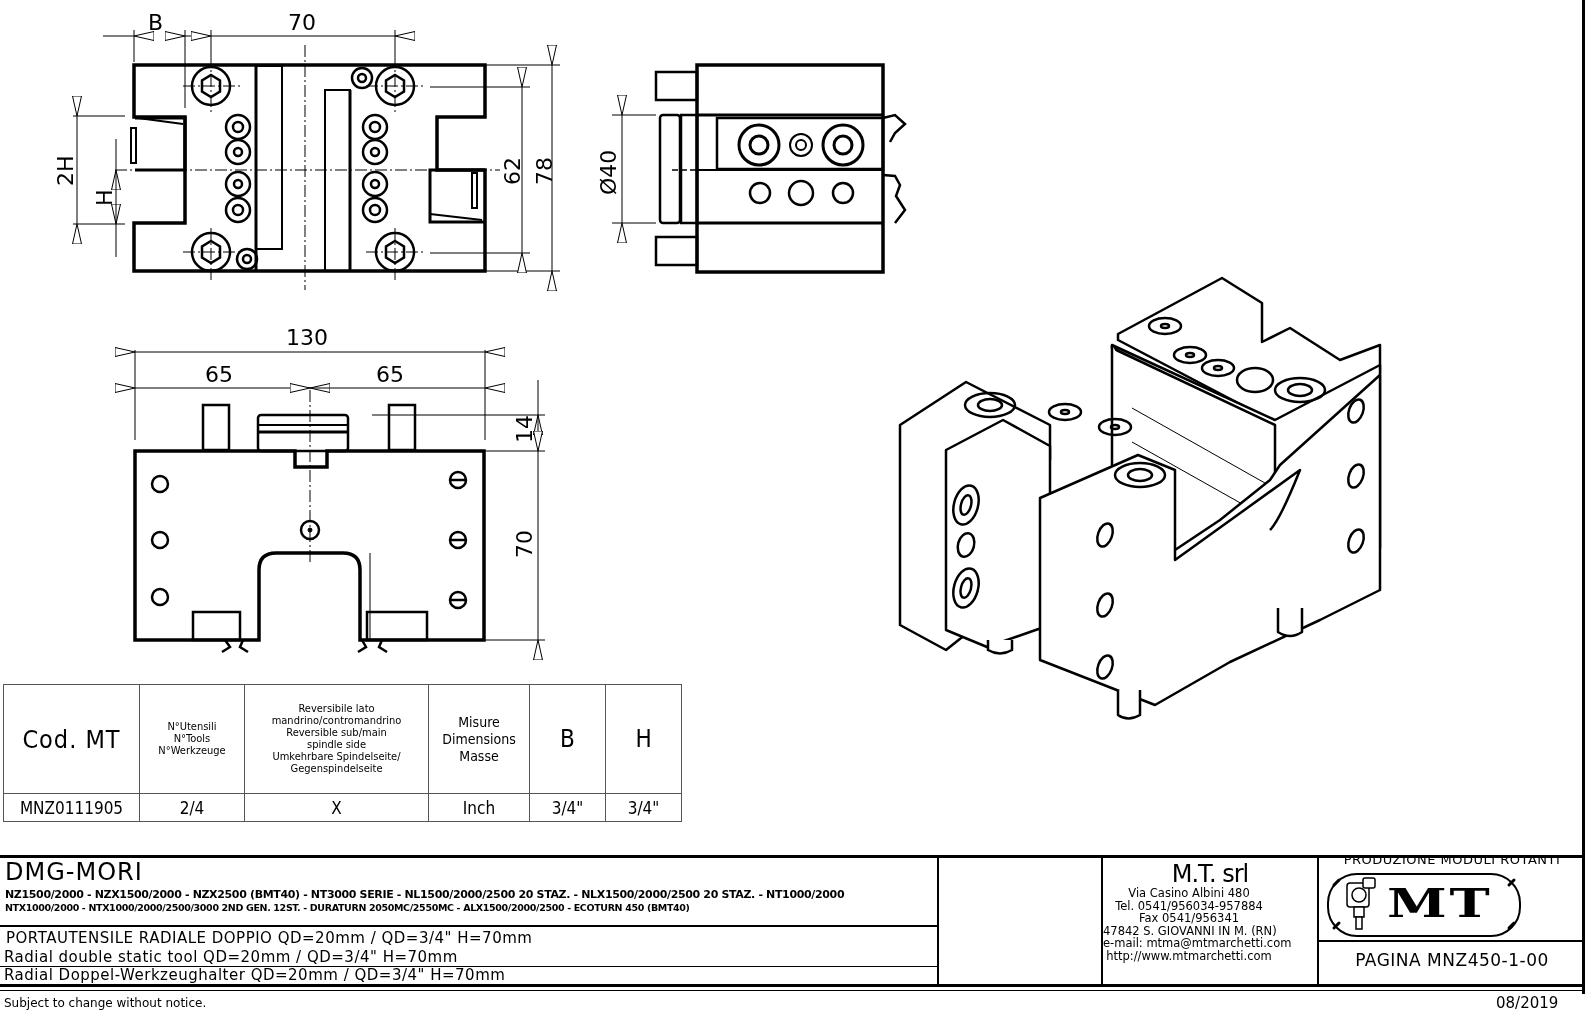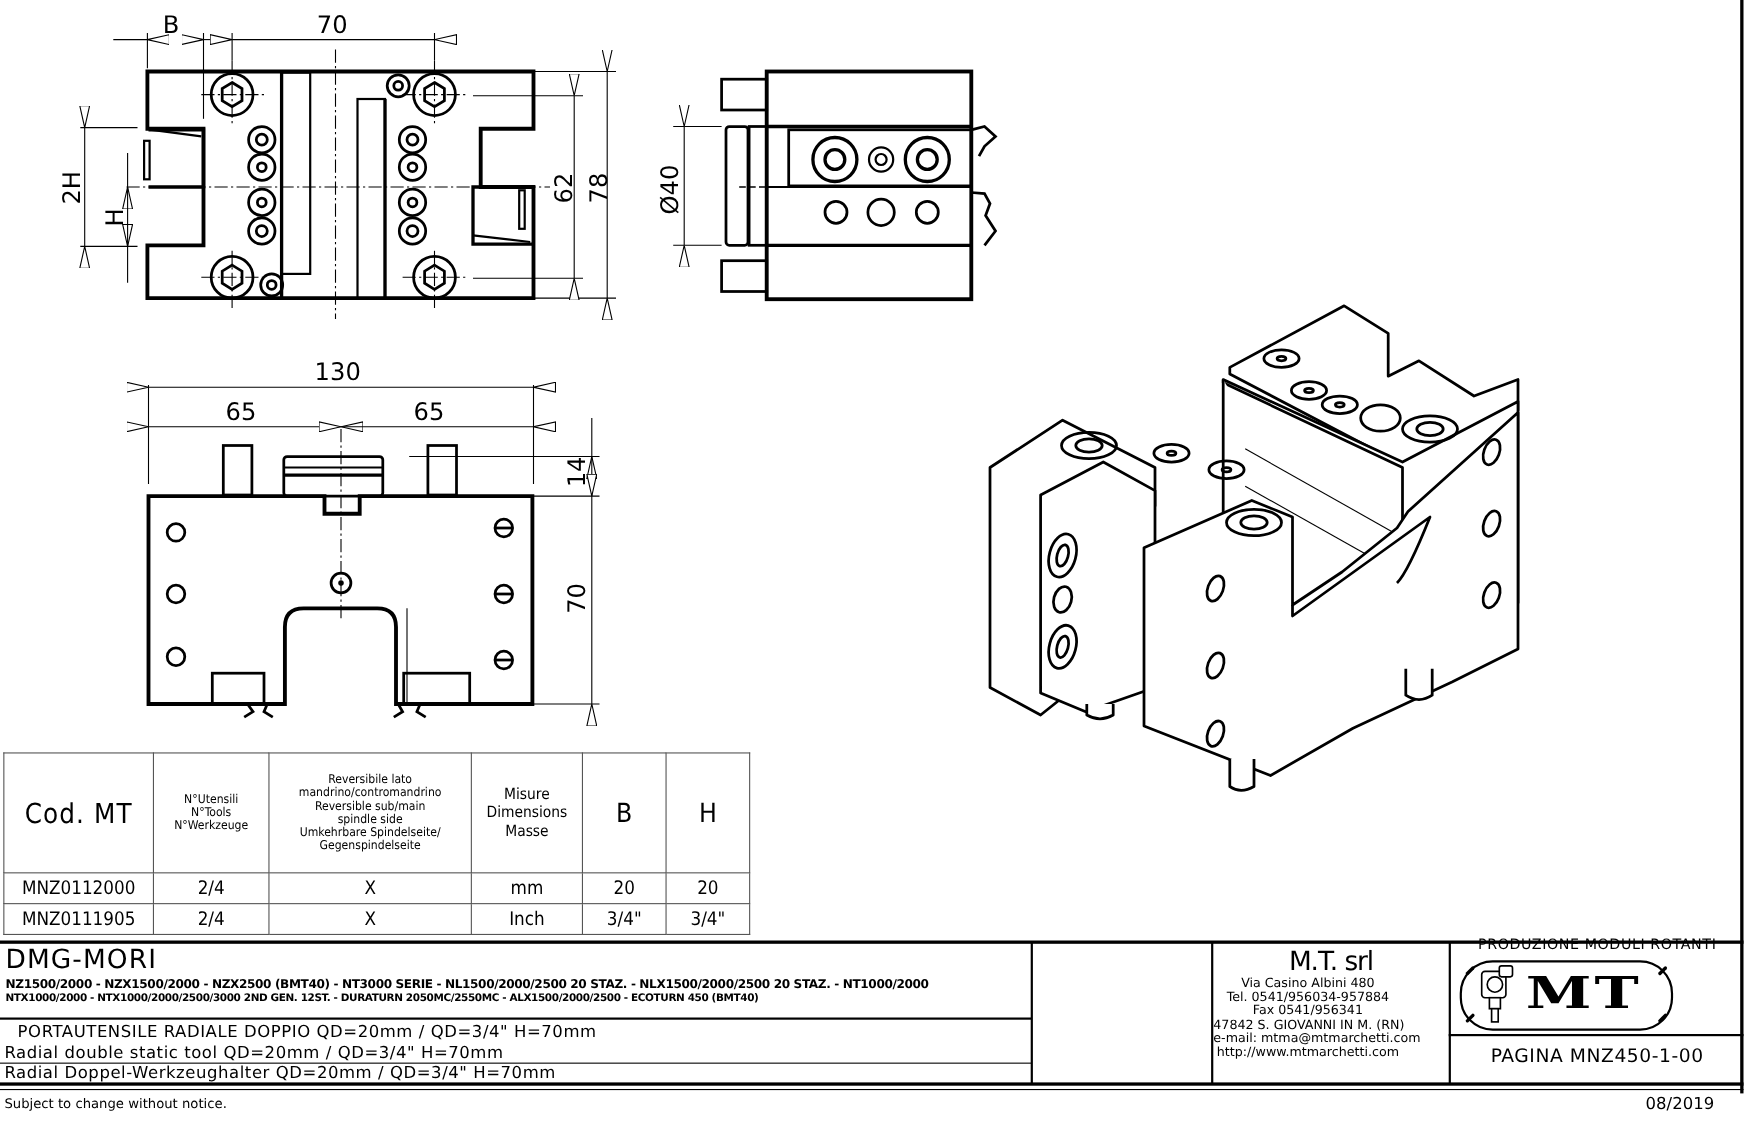--- a/index.html
+++ b/index.html
@@ -282,28 +282,20 @@
     </td>
     <td style="width:100px; font-size:14px; line-height:17px;margin-top:33px;">
       <div>Misure</div>
       <div>Dimensions</div>
       <div>Masse</div>
     </td>
     <td class="hdr-big" style="width:75px">B</td>
     <td class="hdr-big" style="width:75px">H</td>
   </tr>
   <tr>
-    <td class="cell">MNZ0112000</td>
-    <td class="cell">2/4</td>
-    <td class="cell">X</td>
-    <td class="cell">mm</td>
-    <td class="cell">20</td>
-    <td class="cell">20</td>
-  </tr>
-  <tr>
     <td class="cell">MNZ0111905</td>
     <td class="cell">2/4</td>
     <td class="cell">X</td>
     <td class="cell">Inch</td>
     <td class="cell">3/4"</td>
     <td class="cell">3/4"</td>
   </tr>
 </tbody>
   </table>
 
@@ -315,21 +307,21 @@
   <div class="footer-line" style="left:0; top:984px; width:1585px; height:3px;"></div>
   <div class="footer-line" style="left:0; top:990px; width:1585px; height:1px;"></div>
   <div class="footer-line" style="left:937px; top:856px; width:2px; height:130px;"></div>
   <div class="footer-line" style="left:1101px; top:856px; width:2px; height:130px;"></div>
   <div class="footer-line" style="left:1317px; top:856px; width:2px; height:130px;"></div>
   <div class="footer-line" style="left:1317px; top:940px; width:268px; height:2px;"></div>
 
   <div class="ft" style="left:5px; top:858px; font-size:24px; letter-spacing:1px;">DMG-MORI</div>
   <div class="ft" style="left:5px; top:888px; font-size:11px; font-weight:bold; letter-spacing:-0.35px;">NZ1500/2000 - NZX1500/2000 -  NZX2500 (BMT40) - NT3000 SERIE - NL1500/2000/2500 20 STAZ. - NLX1500/2000/2500 20 STAZ. - NT1000/2000</div>
   <div class="ft" style="left:5px; top:902px; font-size:9.5px; font-weight:bold; letter-spacing:-0.35px;">NTX1000/2000 - NTX1000/2000/2500/3000 2ND GEN. 12ST. - DURATURN 2050MC/2550MC - ALX1500/2000/2500 - ECOTURN 450 (BMT40)</div>
-  <div class="ft" style="left:16px; top:929px; font-size:15px; letter-spacing:0.5px;">PORTAUTENSILE RADIALE DOPPIO QD=20mm / QD=3/4" H=70mm</div>
+  <div class="ft" style="left:6px; top:929px; font-size:15px; letter-spacing:0.5px;">PORTAUTENSILE RADIALE DOPPIO QD=20mm / QD=3/4" H=70mm</div>
   <div class="ft" style="left:4px; top:948px; font-size:15px; letter-spacing:0.5px;">Radial double static tool QD=20mm / QD=3/4" H=70mm</div>
   <div class="footer-line" style="left:0; top:966px; width:938px; height:1px;"></div>
   <div class="ft" style="left:4px; top:966px; font-size:15px; letter-spacing:0.5px;">Radial Doppel-Werkzeughalter QD=20mm / QD=3/4" H=70mm</div>
   <div class="ft" style="left:4px; top:996px; font-size:12px;">Subject to change without notice.</div>
   <div class="ft" style="left:1496px; top:994px; font-size:15px;">08/2019</div>
 
   <div class="ft" style="left:1103px; width:214px; top:860px; text-align:center; font-size:24px; font-weight:normal; letter-spacing:-1px;">M.T. srl</div>
   <div class="ft" style="left:1103px; width:172px; top:887px; text-align:center; font-size:11.5px; line-height:12.5px;">
     <div>Via Casino Albini 480</div>
     <div>Tel. 0541/956034-957884</div>

